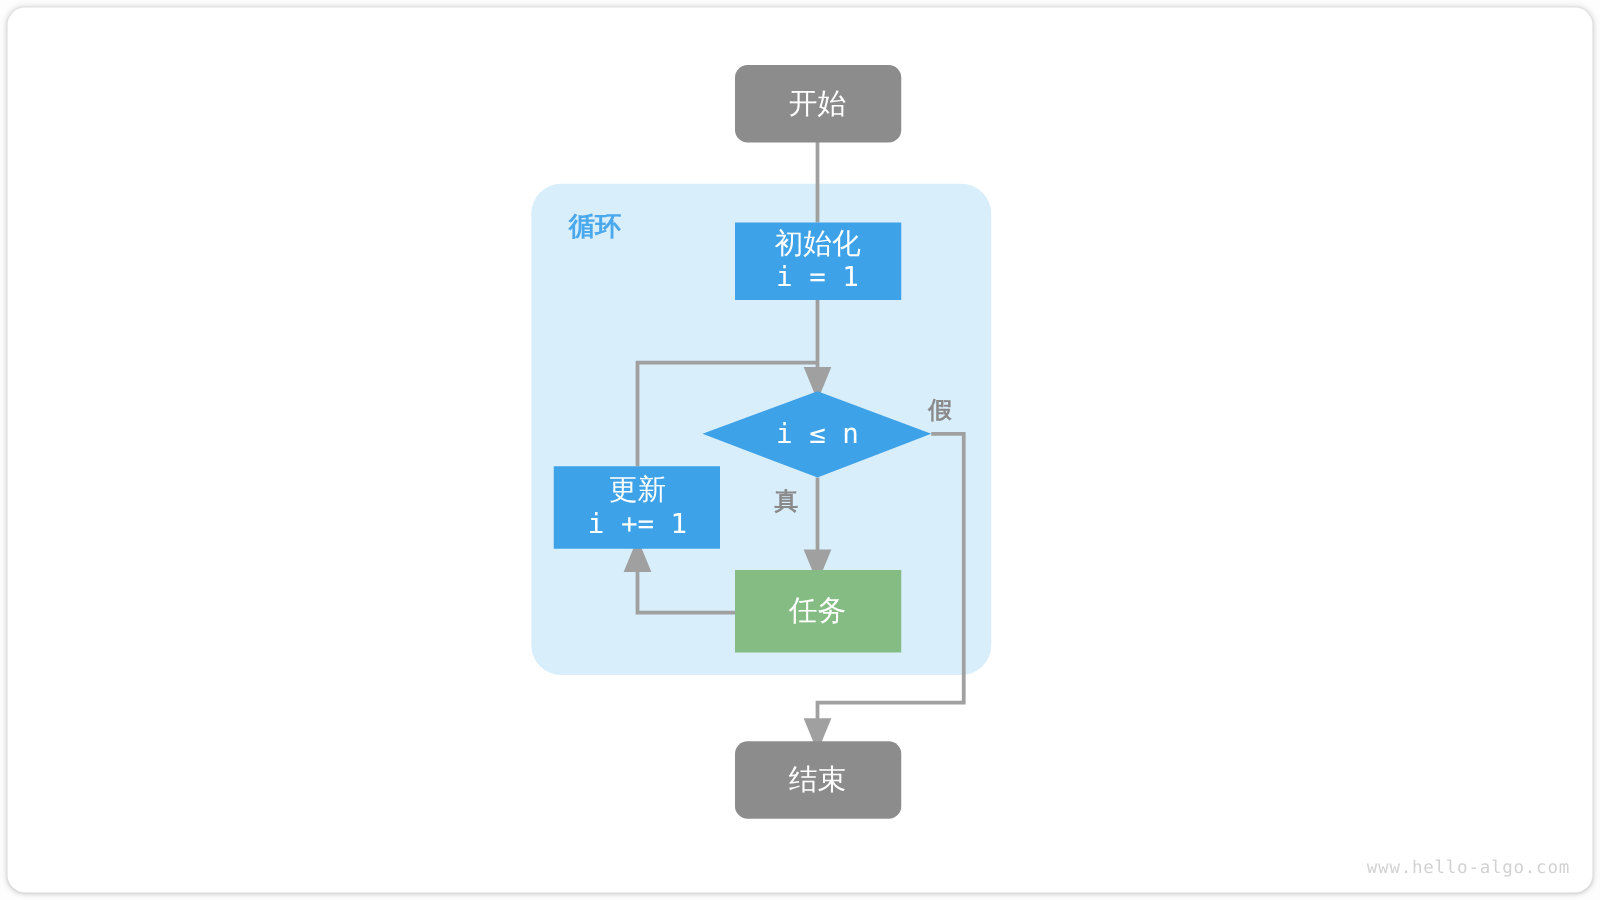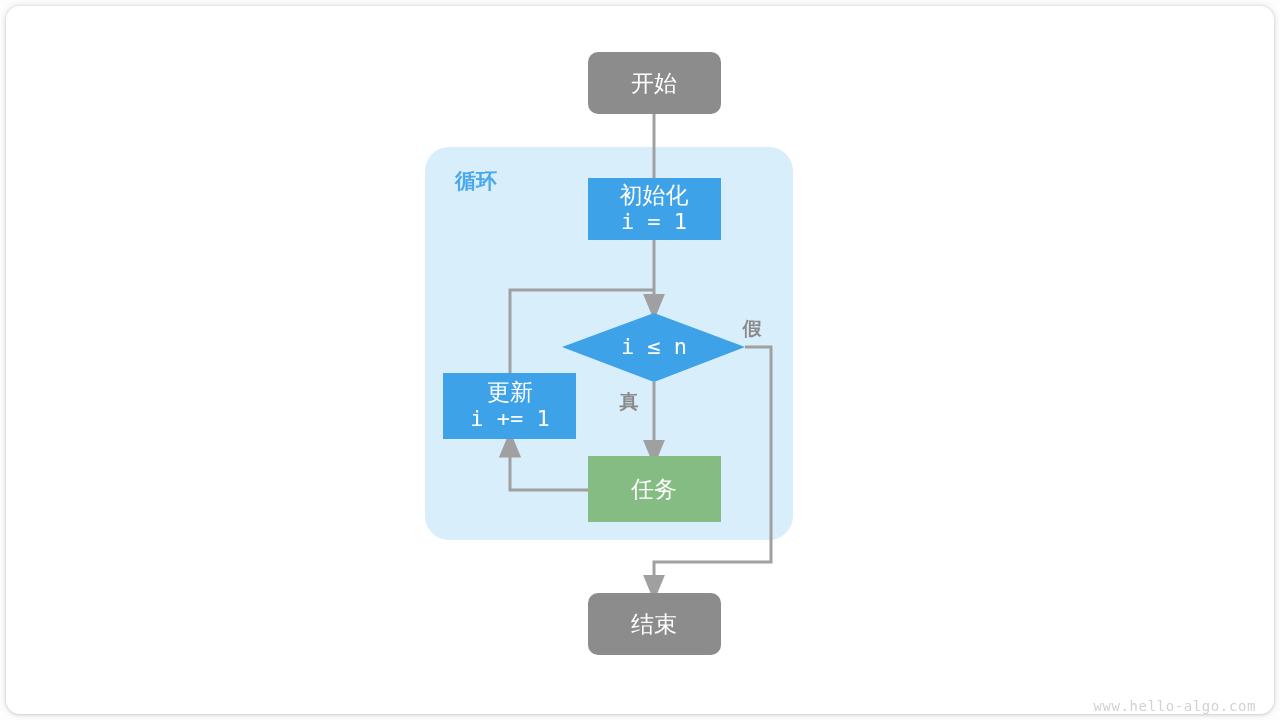--- a/index.html
+++ b/index.html
@@ -62,21 +62,21 @@
     fill: #4aa8ec;
     font-family: "DejaVu Sans", "Liberation Sans", sans-serif;
     font-size: 21px;
     font-weight: bold;
     text-anchor: middle;
     dominant-baseline: middle;
   }
   .watermark {
     position: absolute;
     right: 24px;
-    bottom: 6px;
+    bottom: 18px;
     color: #d2d2d2;
     font-family: "DejaVu Sans Mono", "Liberation Mono", monospace;
     font-size: 14px;
     letter-spacing: 0.6px;
     user-select: none;
   }
 </style>
 </head>
 <body>
 

